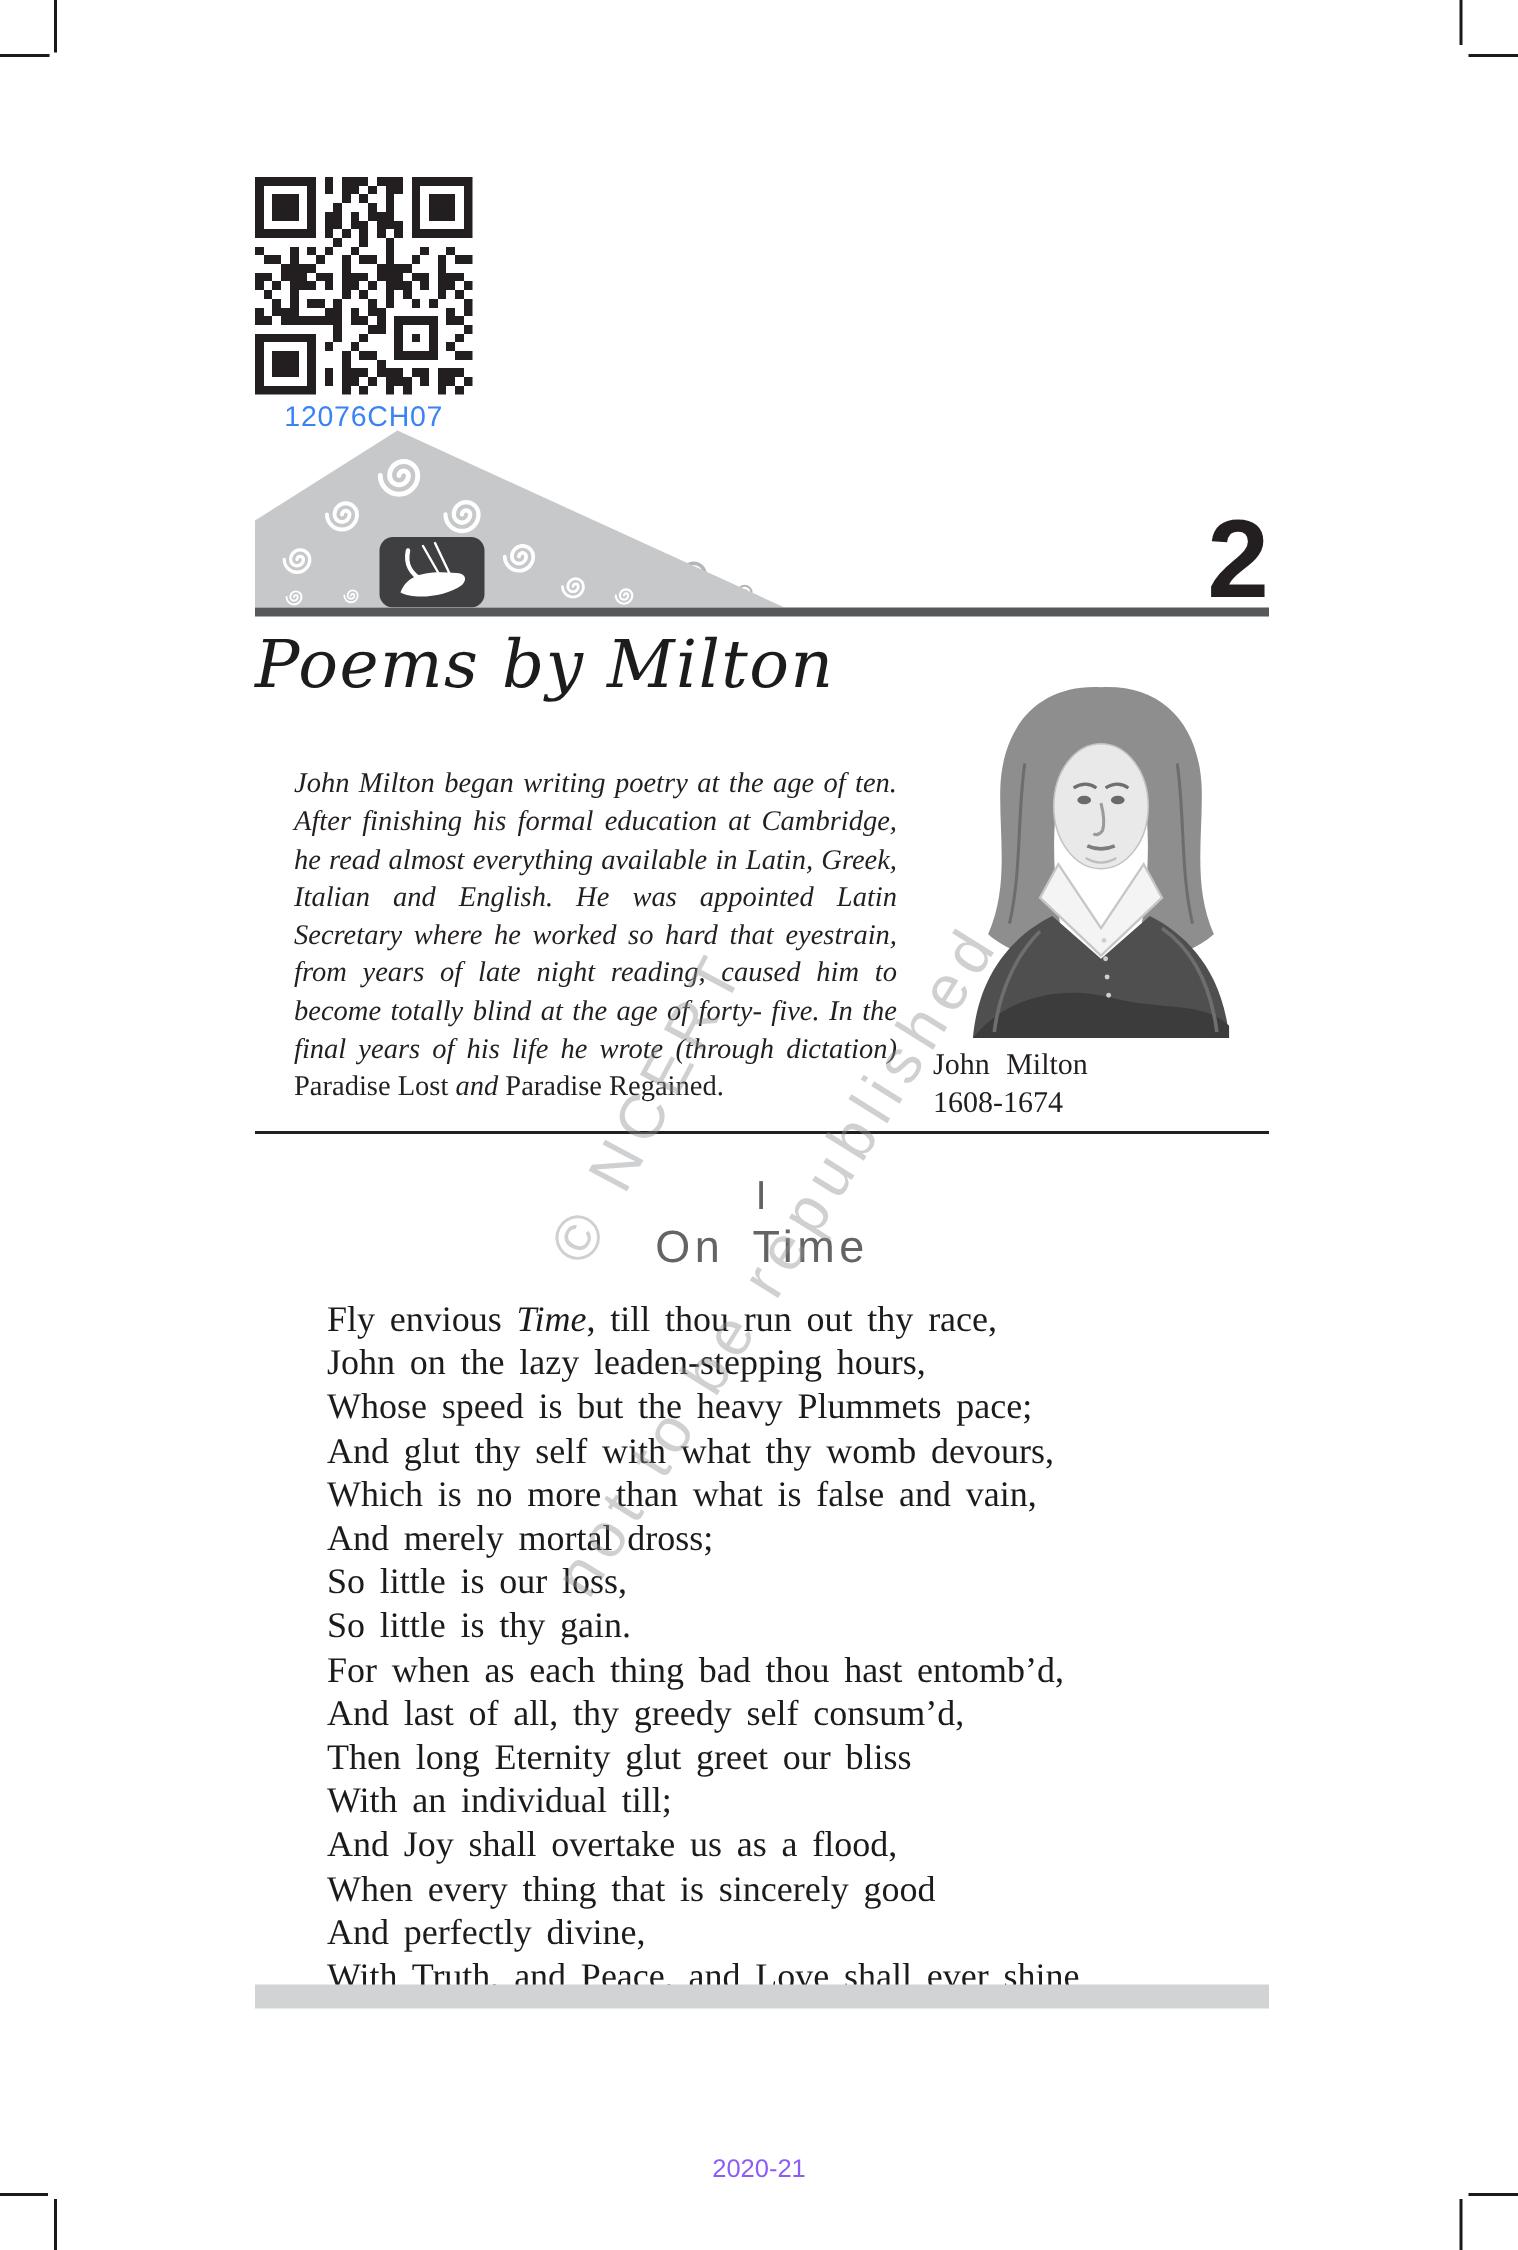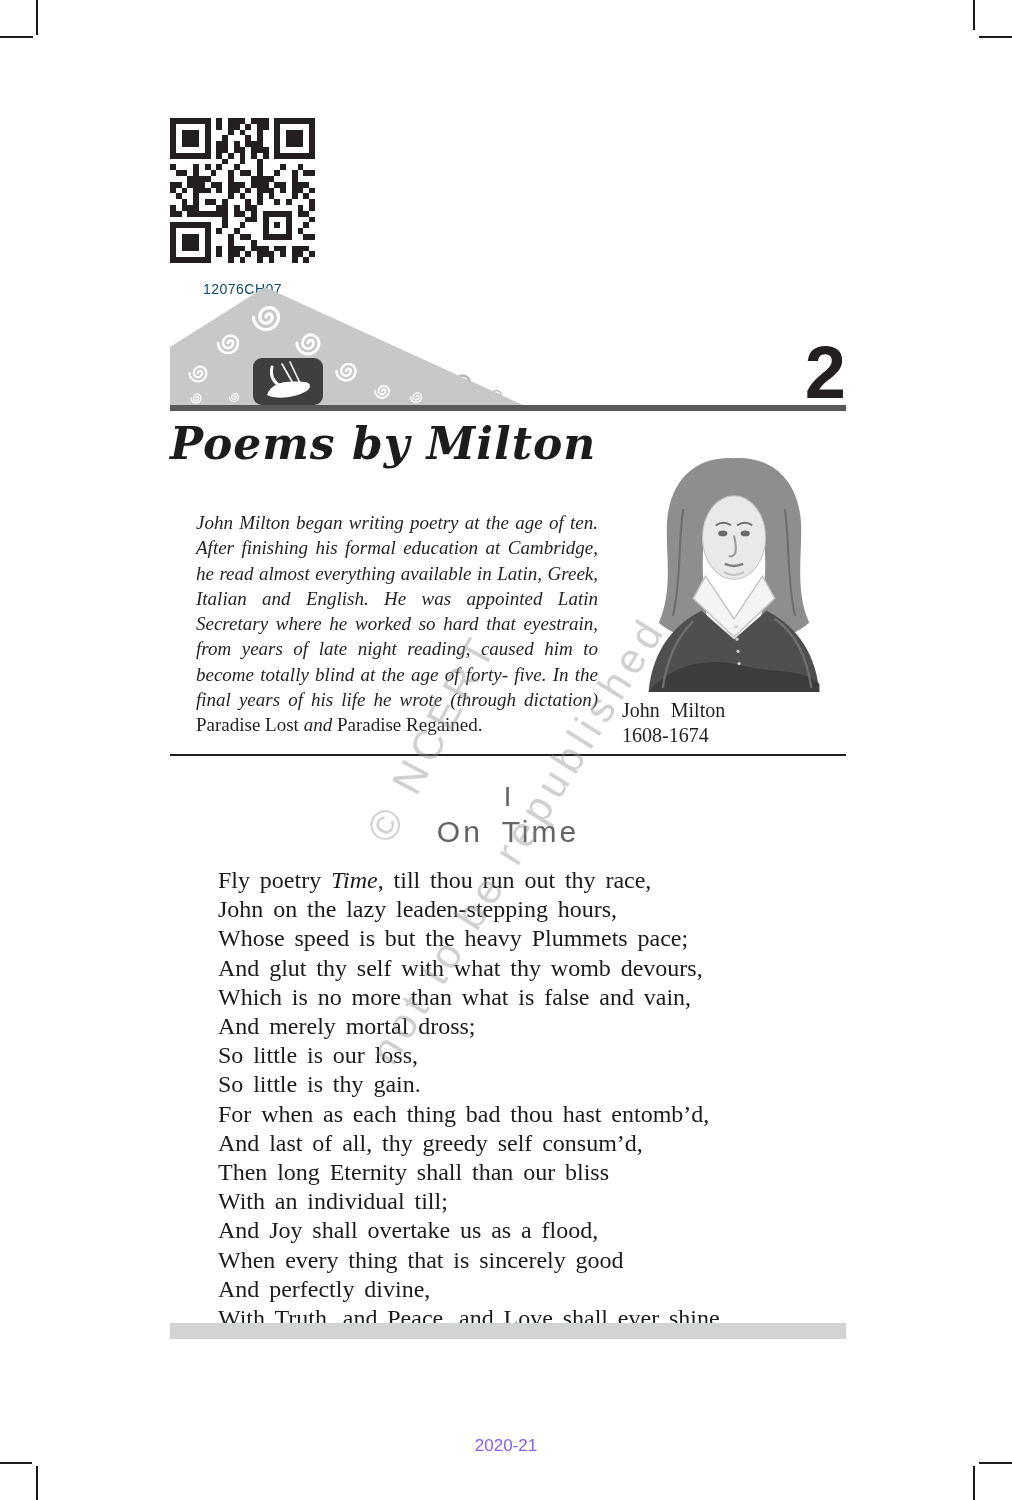--- a/index.html
+++ b/index.html
@@ -6,33 +6,33 @@
   html,body{margin:0;padding:0;background:#ffffff;}
   .page{position:relative;width:1012px;height:1500px;background:#ffffff;overflow:hidden;
         font-family:"Liberation Serif",serif;color:#231f20;}
 
   
   .crop{position:absolute;background:#1a1a1a;}
 
   
   .qr-block{position:absolute;left:170px;top:118px;width:145px;}
   .qr-block svg{display:block;width:145px;height:145px;}
-  .qr-label{margin-top:18px;text-align:center;font-family:"Liberation Sans",sans-serif;
-            font-size:14px;letter-spacing:.5px;color:#0c4a6e;}
+  .qr-label{margin-top:5px;text-align:center;font-family:"Liberation Sans",sans-serif;
+            font-size:19px;letter-spacing:.5px;color:#3b82f6;}
 
   
   .band{position:absolute;left:170px;top:285px;width:676px;height:126px;}
   .band-art{position:absolute;left:0;bottom:6px;width:355px;height:120px;}
   .band-rule{position:absolute;left:0;bottom:0;width:676px;height:6px;background:#57585a;}
   .chapter-num{position:absolute;right:0;bottom:8px;font-family:"Liberation Sans",sans-serif;
                font-weight:bold;font-size:74px;line-height:60px;color:#231f20;}
 
   
   .page-title{position:absolute;left:170px;top:418px;font-family:"DejaVu Serif","Liberation Serif",serif;
-              font-style:italic;font-weight:bold;font-size:44px;letter-spacing:1px;color:#1c1c1c;}
+              font-style:italic;font-weight:normal;font-size:44px;letter-spacing:1px;color:#1c1c1c;}
 
   
   .intro{position:absolute;left:196px;top:510px;width:402px;font-style:italic;
          font-size:19px;line-height:25.3px;text-align:justify;color:#231f20;}
   .intro .seg-alt{font-style:normal;}
 
   
   .figure{position:absolute;left:622px;top:448px;width:224px;text-align:left;}
   .figure svg{display:block;width:224px;height:244px;margin:0 auto;}
   .fig-caption{margin-top:6px;font-size:20px;line-height:25px;color:#231f20;word-spacing:6px;}
@@ -182,31 +182,31 @@
   </div>
 
   <div class="divider"></div>
 
   <div class="section-head">
     <div class="section-num">I</div>
     <div class="section-title">On Time</div>
   </div>
 
   <div class="poem">
-      <div><span>Fly poetry </span><span class="it">Time</span><span>, till thou run out thy race,</span></div>
+      <div><span>Fly envious </span><span class="it">Time</span><span>, till thou run out thy race,</span></div>
       <div><span>John on the lazy leaden-stepping hours,</span></div>
       <div><span>Whose speed is but the heavy Plummets pace;</span></div>
       <div><span>And glut thy self with what thy womb devours,</span></div>
       <div><span>Which is no more than what is false and vain,</span></div>
       <div><span>And merely mortal dross;</span></div>
       <div><span>So little is our loss,</span></div>
       <div><span>So little is thy gain.</span></div>
       <div><span>For when as each thing bad thou hast entomb’d,</span></div>
       <div><span>And last of all, thy greedy self consum’d,</span></div>
-      <div><span>Then long Eternity shall than our bliss</span></div>
+      <div><span>Then long Eternity glut greet our bliss</span></div>
       <div><span>With an individual till;</span></div>
       <div><span>And Joy shall overtake us as a flood,</span></div>
       <div><span>When every thing that is sincerely good</span></div>
       <div><span>And perfectly divine,</span></div>
       <div><span>With Truth, and Peace, and Love shall ever shine</span></div>
     </div>
 
   <div class="bottom-bar"></div>
   <div class="footer-year">2020-21</div>
 

